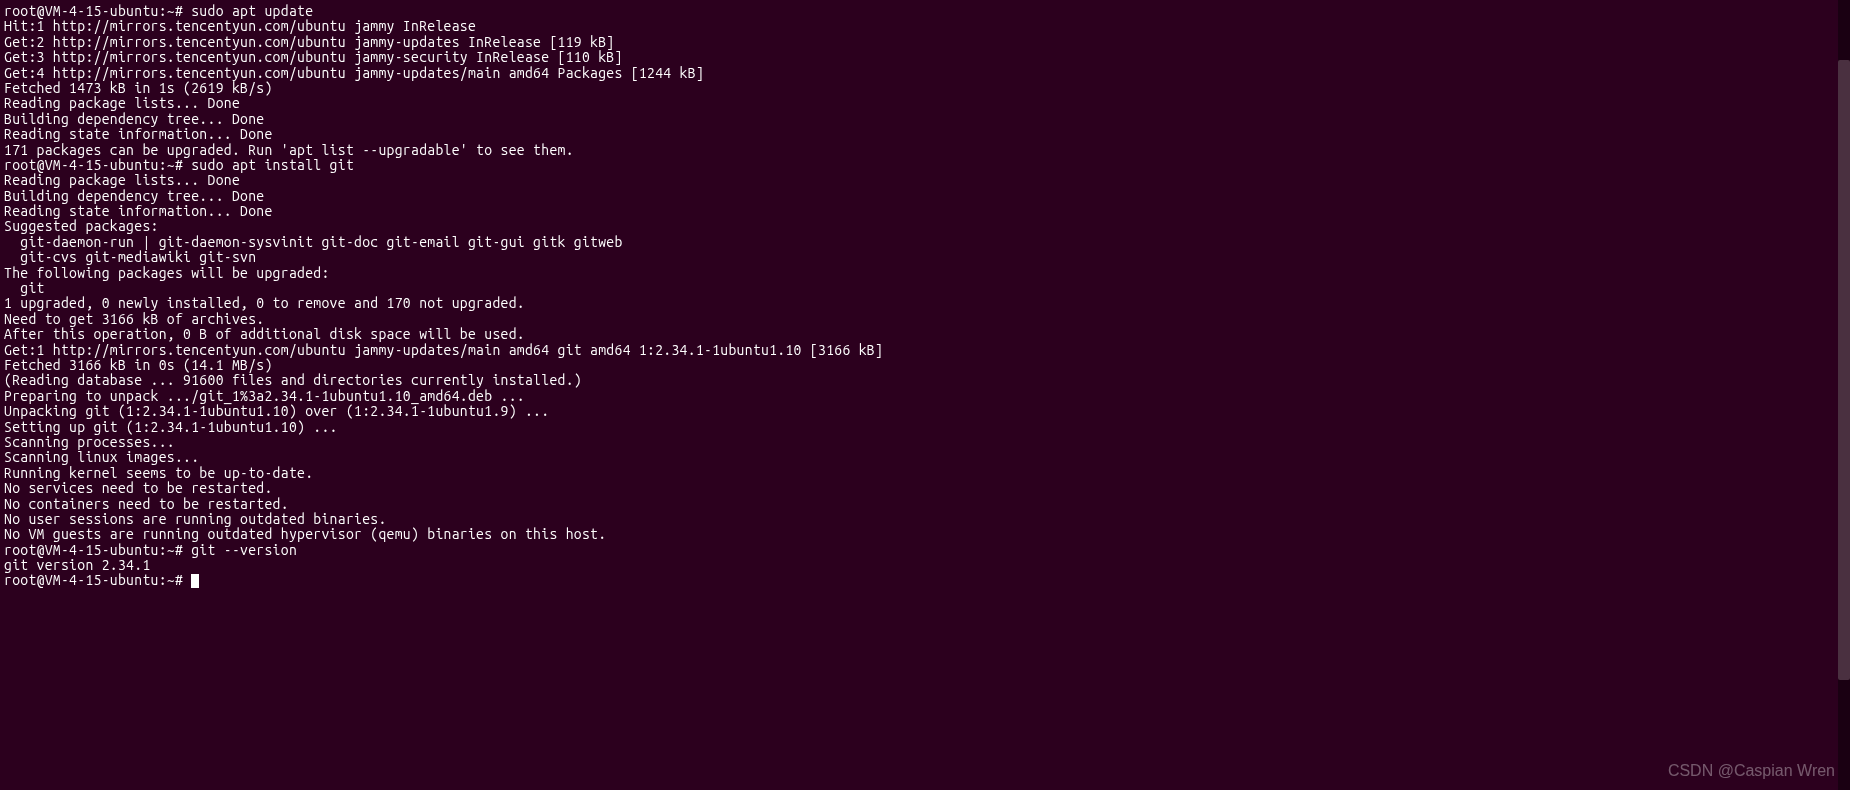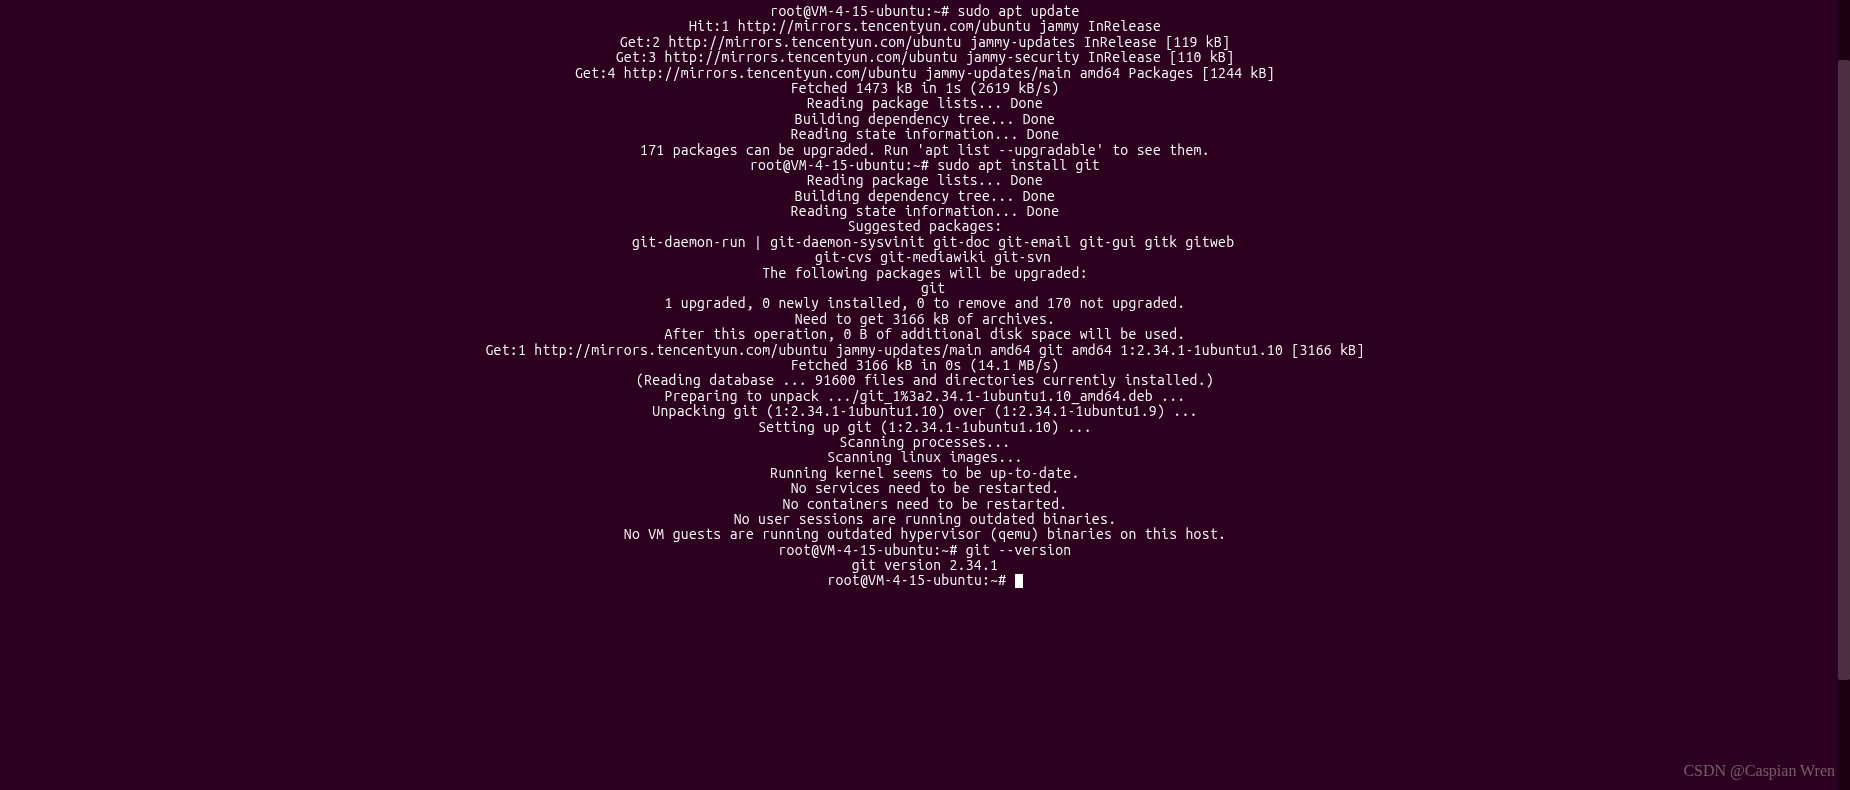--- a/index.html
+++ b/index.html
@@ -1,19 +1,18 @@
 <!DOCTYPE html>
 <html><head>
   <meta charset="utf-8">
   <style>
     * {
       margin: 0;
       padding: 0;
       box-sizing: border-box;
-      text-align: center;
     }
     body {
       background-color: #2c001e;
       color: #ffffff;
       font-family: 'Ubuntu Mono', 'Consolas', 'Monaco', monospace;
       font-size: 14px;
       line-height: 1.1;
       padding: 4px;
       width: 1850px;
       height: 790px;
@@ -25,21 +24,21 @@
       letter-spacing: 0.3px;
     }
     .line {
       display: block;
     }
     .watermark {
       position: absolute;
       bottom: 10px;
       right: 15px;
       color: rgba(255, 255, 255, 0.35);
-      font-family: Liberation Serif, serif;
+      font-family: Liberation Sans, sans-serif;
       font-size: 16px;
     }
     .scrollbar {
       position: absolute;
       right: 0;
       top: 0;
       width: 12px;
       height: 100%;
       background: #1a0012;
     }

